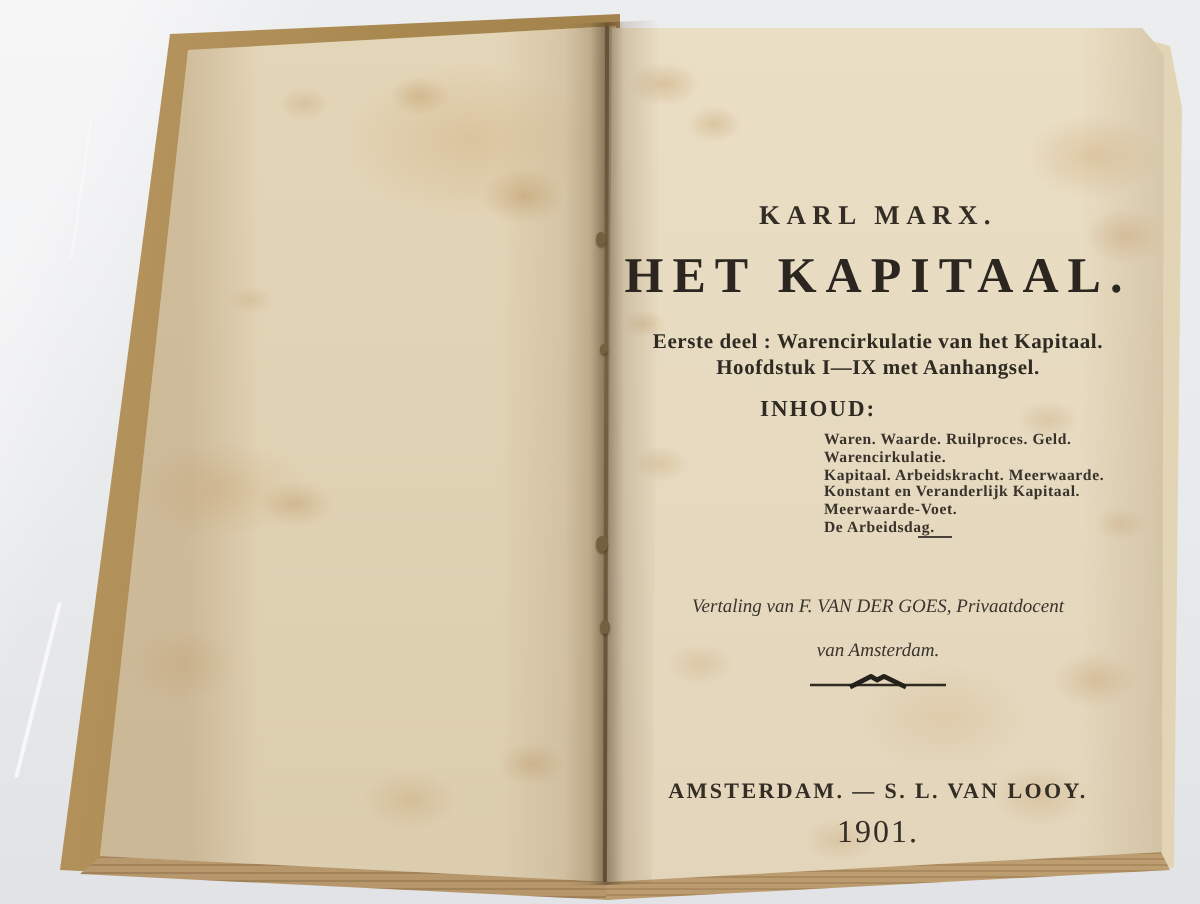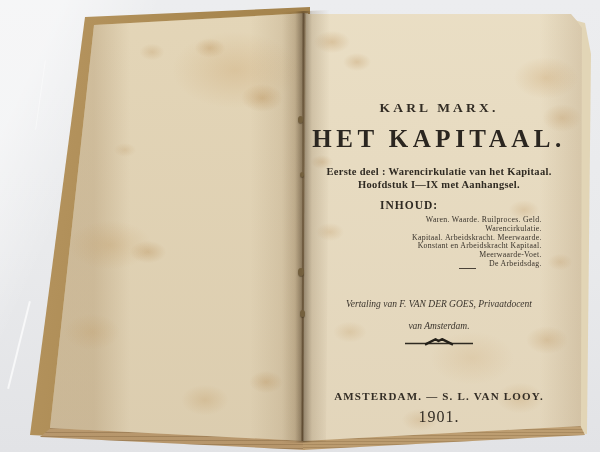--- a/index.html
+++ b/index.html
@@ -101,21 +101,21 @@
   .stitch.k3{left:298px;top:268px;width:6px;height:8px;}
   .stitch.k4{left:300px;top:310px;width:5px;height:7px;}
   
   .print{position:absolute;left:308px;top:0;width:262px;height:452px;color:#2f2a22;margin-top:45px;}
   .tp{position:absolute;left:0;width:100%;text-align:center;white-space:nowrap;}
   .author{top:55px;font-size:13.5px;font-weight:bold;letter-spacing:3.2px;color:#332d25;}
   .book-title{top:80px;font-size:25px;font-weight:bold;letter-spacing:4.5px;color:#2b2620;}
   .ed1{top:121px;font-size:10.5px;font-weight:bold;letter-spacing:.3px;}
   .ed2{top:134px;font-size:10.5px;font-weight:bold;letter-spacing:.3px;}
   .inhoud{top:154px;left:72px;width:auto;text-align:left;font-size:11.5px;font-weight:bold;letter-spacing:1px;}
-  .contents{position:absolute;top:171px;left:104px;text-align:right;font-size:7.8px;font-weight:normal;
+  .contents{position:absolute;top:171px;left:104px;text-align:left;font-size:7.8px;font-weight:bold;
     letter-spacing:.3px;line-height:8.8px;color:#38322a;}
   .contents div{white-space:nowrap;}
   .contents-rule{position:absolute;top:223px;left:151px;width:17px;height:1px;background:#4a4238;}
   .translator{top:254px;font-style:italic;font-size:9.5px;line-height:11px;white-space:normal;color:#3a342c;}
   .ornament-wrap{top:290px;}
   .imprint{top:345px;font-size:11px;font-weight:bold;letter-spacing:1.2px;color:#332d25;}
   .year{top:363px;font-size:16px;letter-spacing:1px;color:#332d25;}
 </style>
 </head>
 <body>
@@ -145,21 +145,21 @@
     <div class="tp author">KARL MARX.</div>
     <div class="tp book-title">HET KAPITAAL.</div>
     <div class="tp ed1">Eerste deel : Warencirkulatie van het Kapitaal.</div>
     <div class="tp ed2">Hoofdstuk I—IX met Aanhangsel.</div>
     <div class="tp inhoud">INHOUD:</div>
 
     <div class="contents">
       <div>Waren. Waarde. Ruilproces. Geld.</div>
       <div>Warencirkulatie.</div>
       <div>Kapitaal. Arbeidskracht. Meerwaarde.</div>
-      <div>Konstant en Arbeidskracht Kapitaal.</div>
+      <div>Konstant en Veranderlijk Kapitaal.</div>
       <div>Meerwaarde-Voet.</div>
       <div>De Arbeidsdag.</div>
     </div>
     <div class="contents-rule"></div>
 
     <div class="tp translator">
       <span>Vertaling van F. VAN DER GOES, Privaatdocent</span><br>
       <br>
       <span>van Amsterdam.</span>
     </div>

